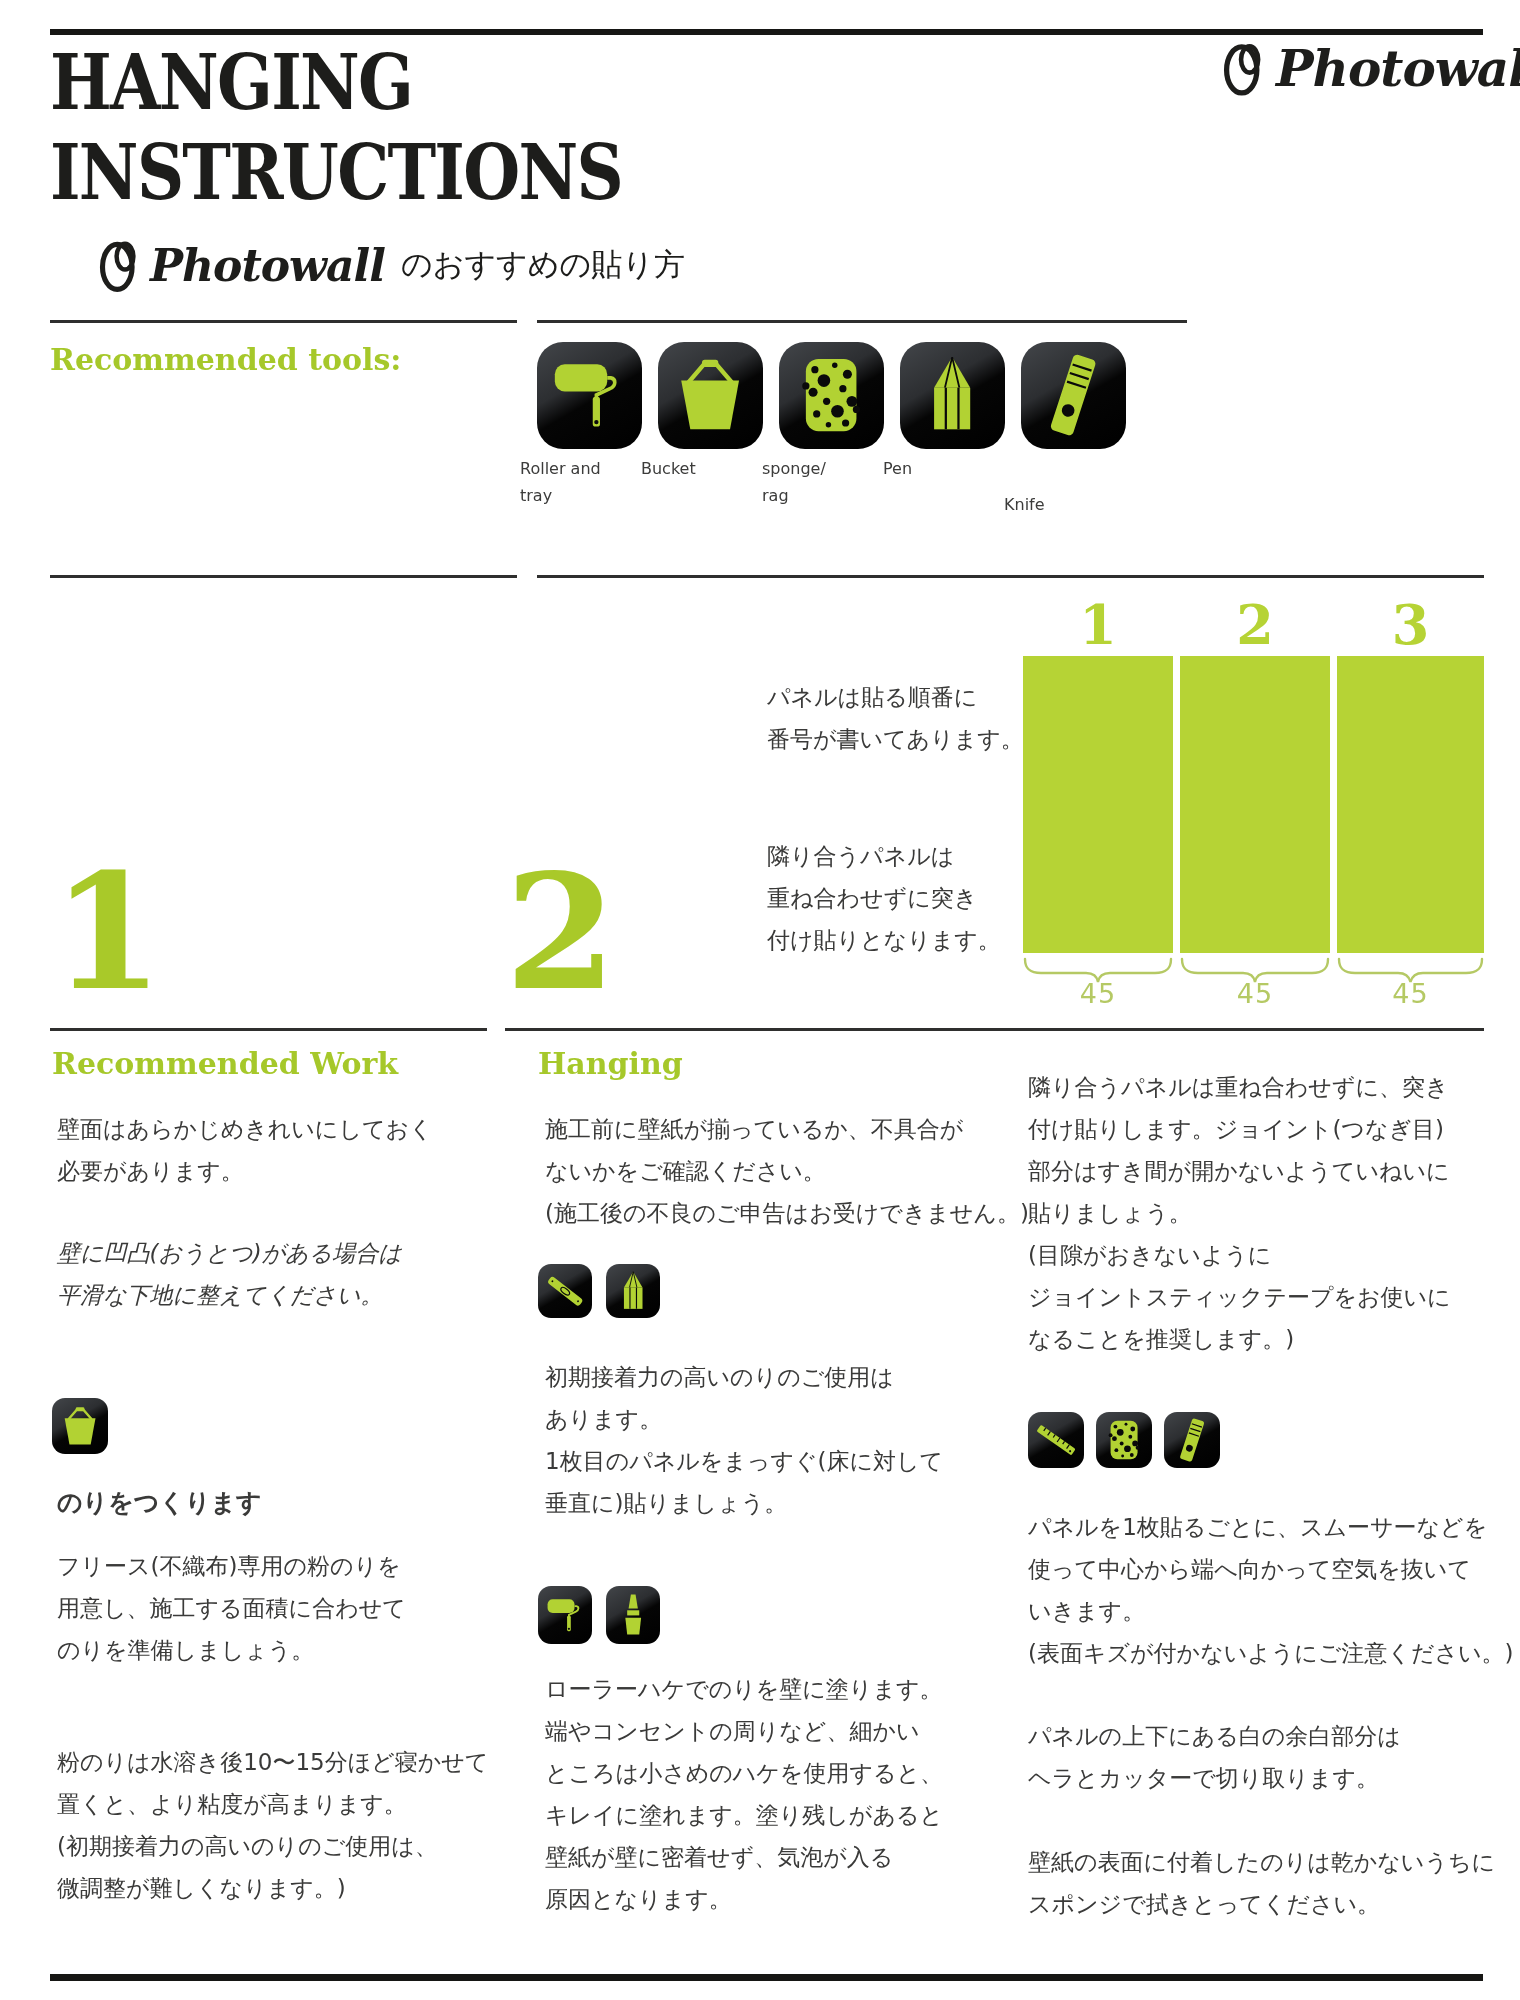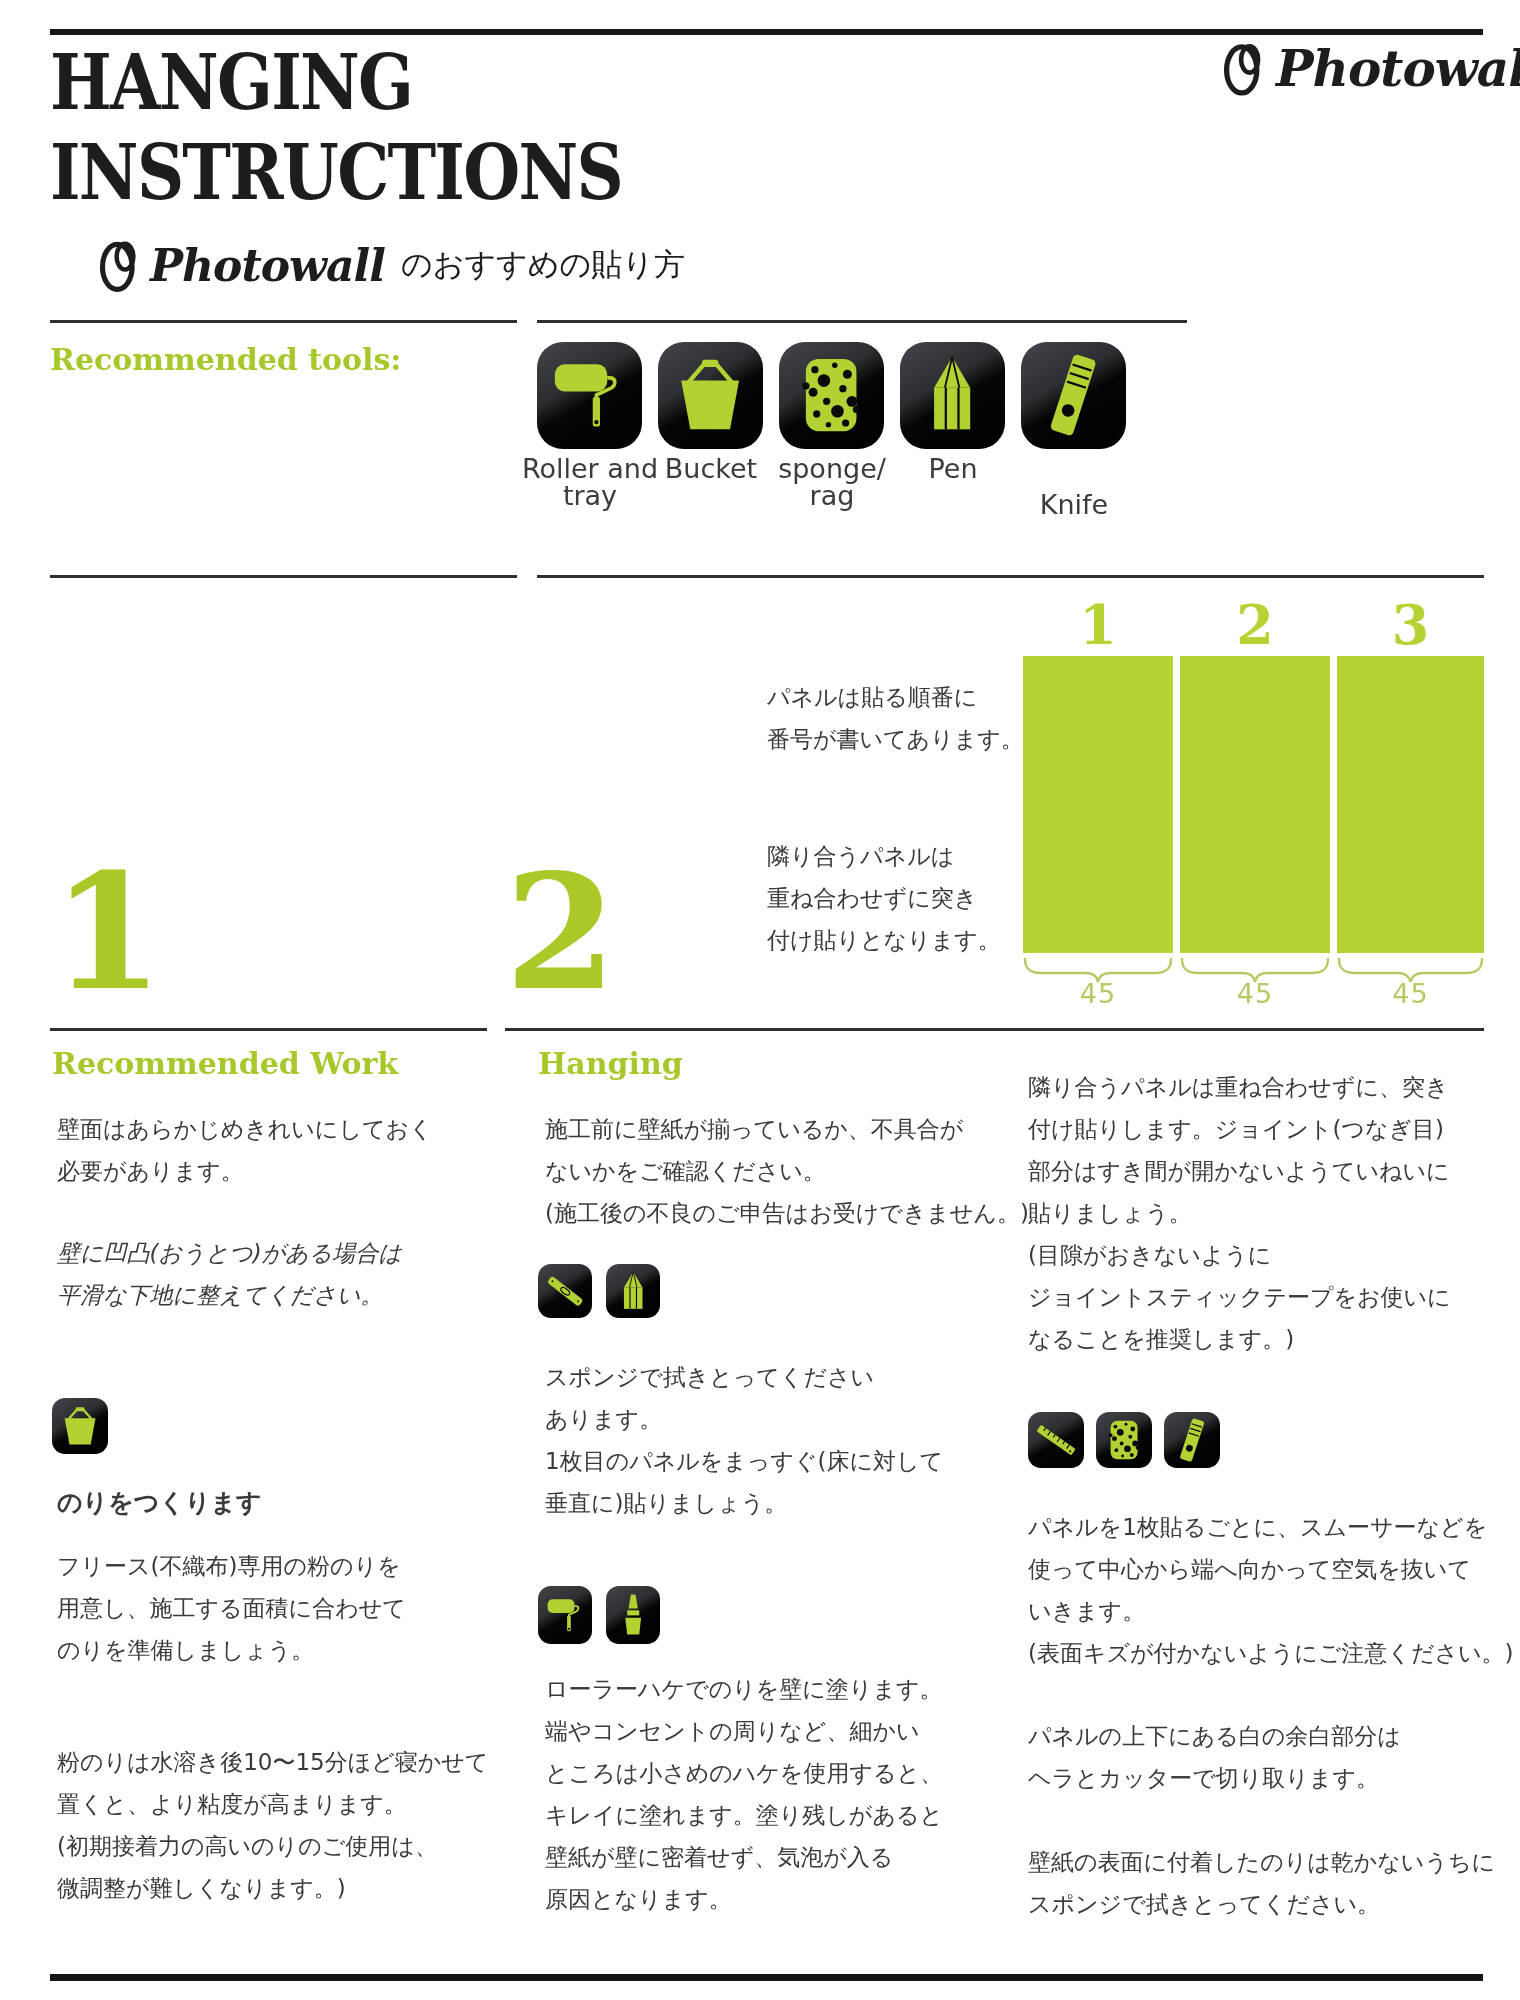--- a/index.html
+++ b/index.html
@@ -16,21 +16,21 @@
   .green-heading{font-family:"DejaVu Serif","Liberation Serif",serif;font-weight:bold;
                  font-size:30px;color:#a6c82a;}
   .big-num{font-family:"DejaVu Serif","Liberation Serif",serif;font-weight:bold;
            font-size:160px;line-height:1;color:#a9c929;}
   .panel-num{font-family:"DejaVu Serif","Liberation Serif",serif;font-weight:bold;
              font-size:54px;line-height:1;color:#b6d335;text-align:center;}
   .panel{background:#b6d335;}
   .w45{font-size:27px;color:#b5c964;text-align:center;letter-spacing:1px;}
   .jp{font-size:23px;line-height:42px;white-space:pre-line;color:#3a3a39;}
   .jp-bold{font-weight:bold;}
-  .tool-label{font-size:27px;line-height:27px;color:#3c3c3b;text-align:center;white-space:pre-line;}
+  .tool-label{font-size:16px;line-height:27px;color:#3c3c3b;white-space:pre-line;}
   .tile{background:linear-gradient(150deg,#43464a 0%,#2c2e31 38%,#050505 54%,#000 100%);
         display:flex;align-items:center;justify-content:center;}
   .tile-lg{width:105px;height:107px;border-radius:26px;}
   .tile-sm{width:56px;height:56px;border-radius:13px;}
   .tile svg{width:86%;height:86%;}
   .subtitle-jp{font-size:31px;color:#1d1d1b;}
 </style>
 </head>
 <body>
 
@@ -227,21 +227,21 @@
 <div class="abs tile tile-sm" style="left:538px;top:1264px;width:54px;height:54px;">
   <svg>
       <use href="#i-level"></use>
     </svg>
 </div>
 <div class="abs tile tile-sm" style="left:606px;top:1264px;width:54px;height:54px;">
   <svg>
       <use href="#i-pencil"></use>
     </svg>
 </div>
-<div class="abs jp" style="left:545px;top:1356px;">スポンジで拭きとってください
+<div class="abs jp" style="left:545px;top:1356px;">初期接着力の高いのりのご使用は
 あります。
 1枚目のパネルをまっすぐ(床に対して
 垂直に)貼りましょう。</div>
 <div class="abs tile tile-sm" style="left:538px;top:1586px;width:54px;height:58px;">
   <svg>
       <use href="#i-roller"></use>
     </svg>
 </div>
 <div class="abs tile tile-sm" style="left:606px;top:1586px;width:54px;height:58px;">
   <svg>

